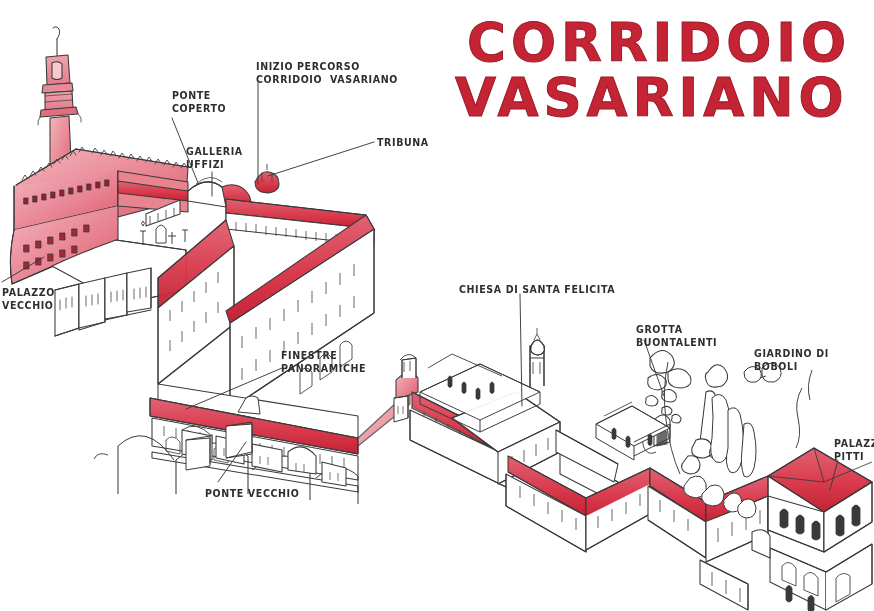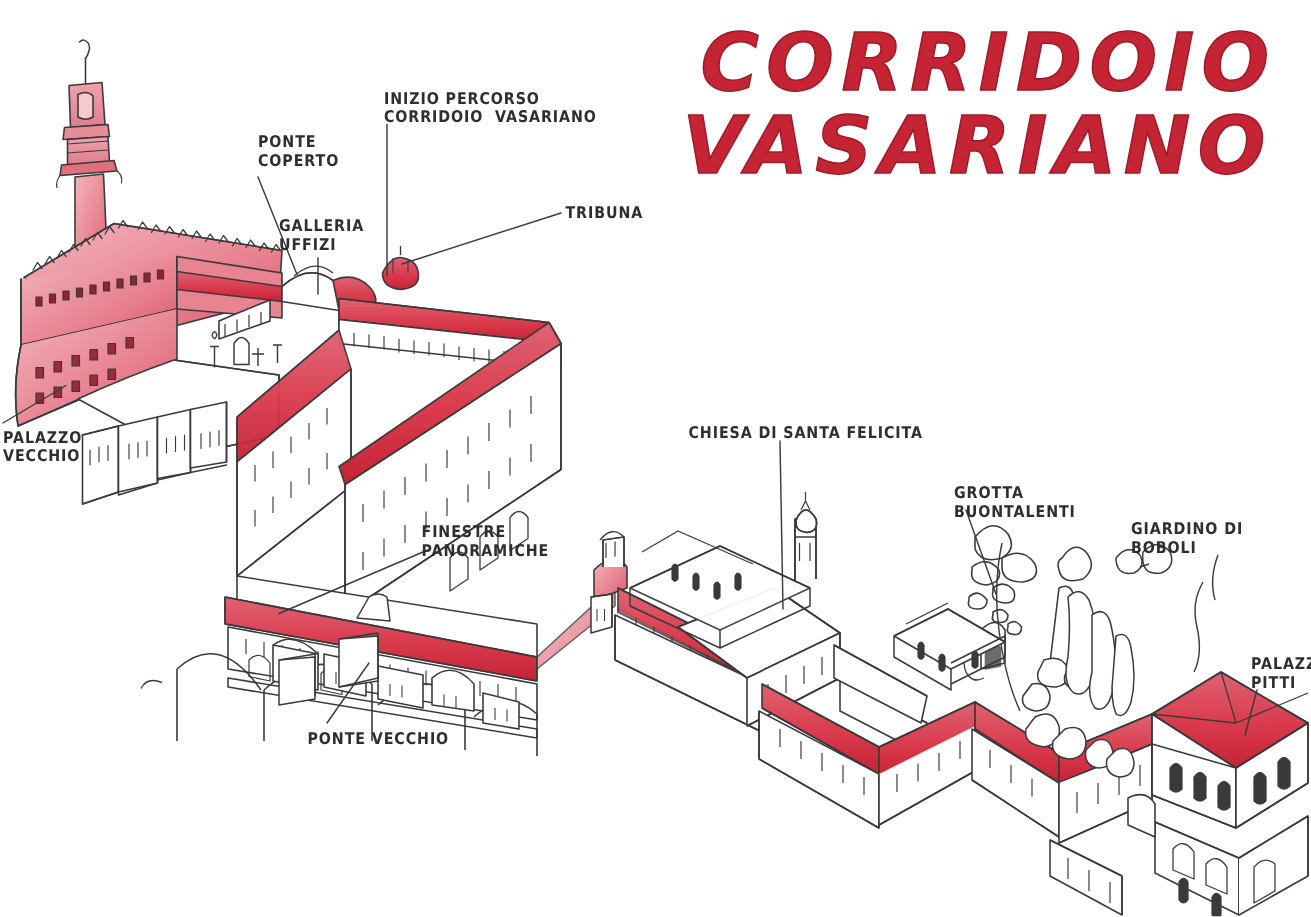--- a/index.html
+++ b/index.html
@@ -31,21 +31,20 @@
     line-height: 1.18em;
     white-space: pre;
     transform: scaleY(1.14);
     transform-origin: left top;
   }
   .title-wrap {
     position: absolute;
     left: 455px;
     top: 18px;
     width: 400px;
-    font-style: italic;
   }
   .title-line {
     font-family: "DejaVu Sans", sans-serif;
     font-weight: 700;
     color: #c42433;
     letter-spacing: 5px;
     line-height: 0.96em;
     -webkit-text-stroke: 1px #9d1a26;
   }
   .title-1 { font-size: 53px; padding-left: 12px; }

